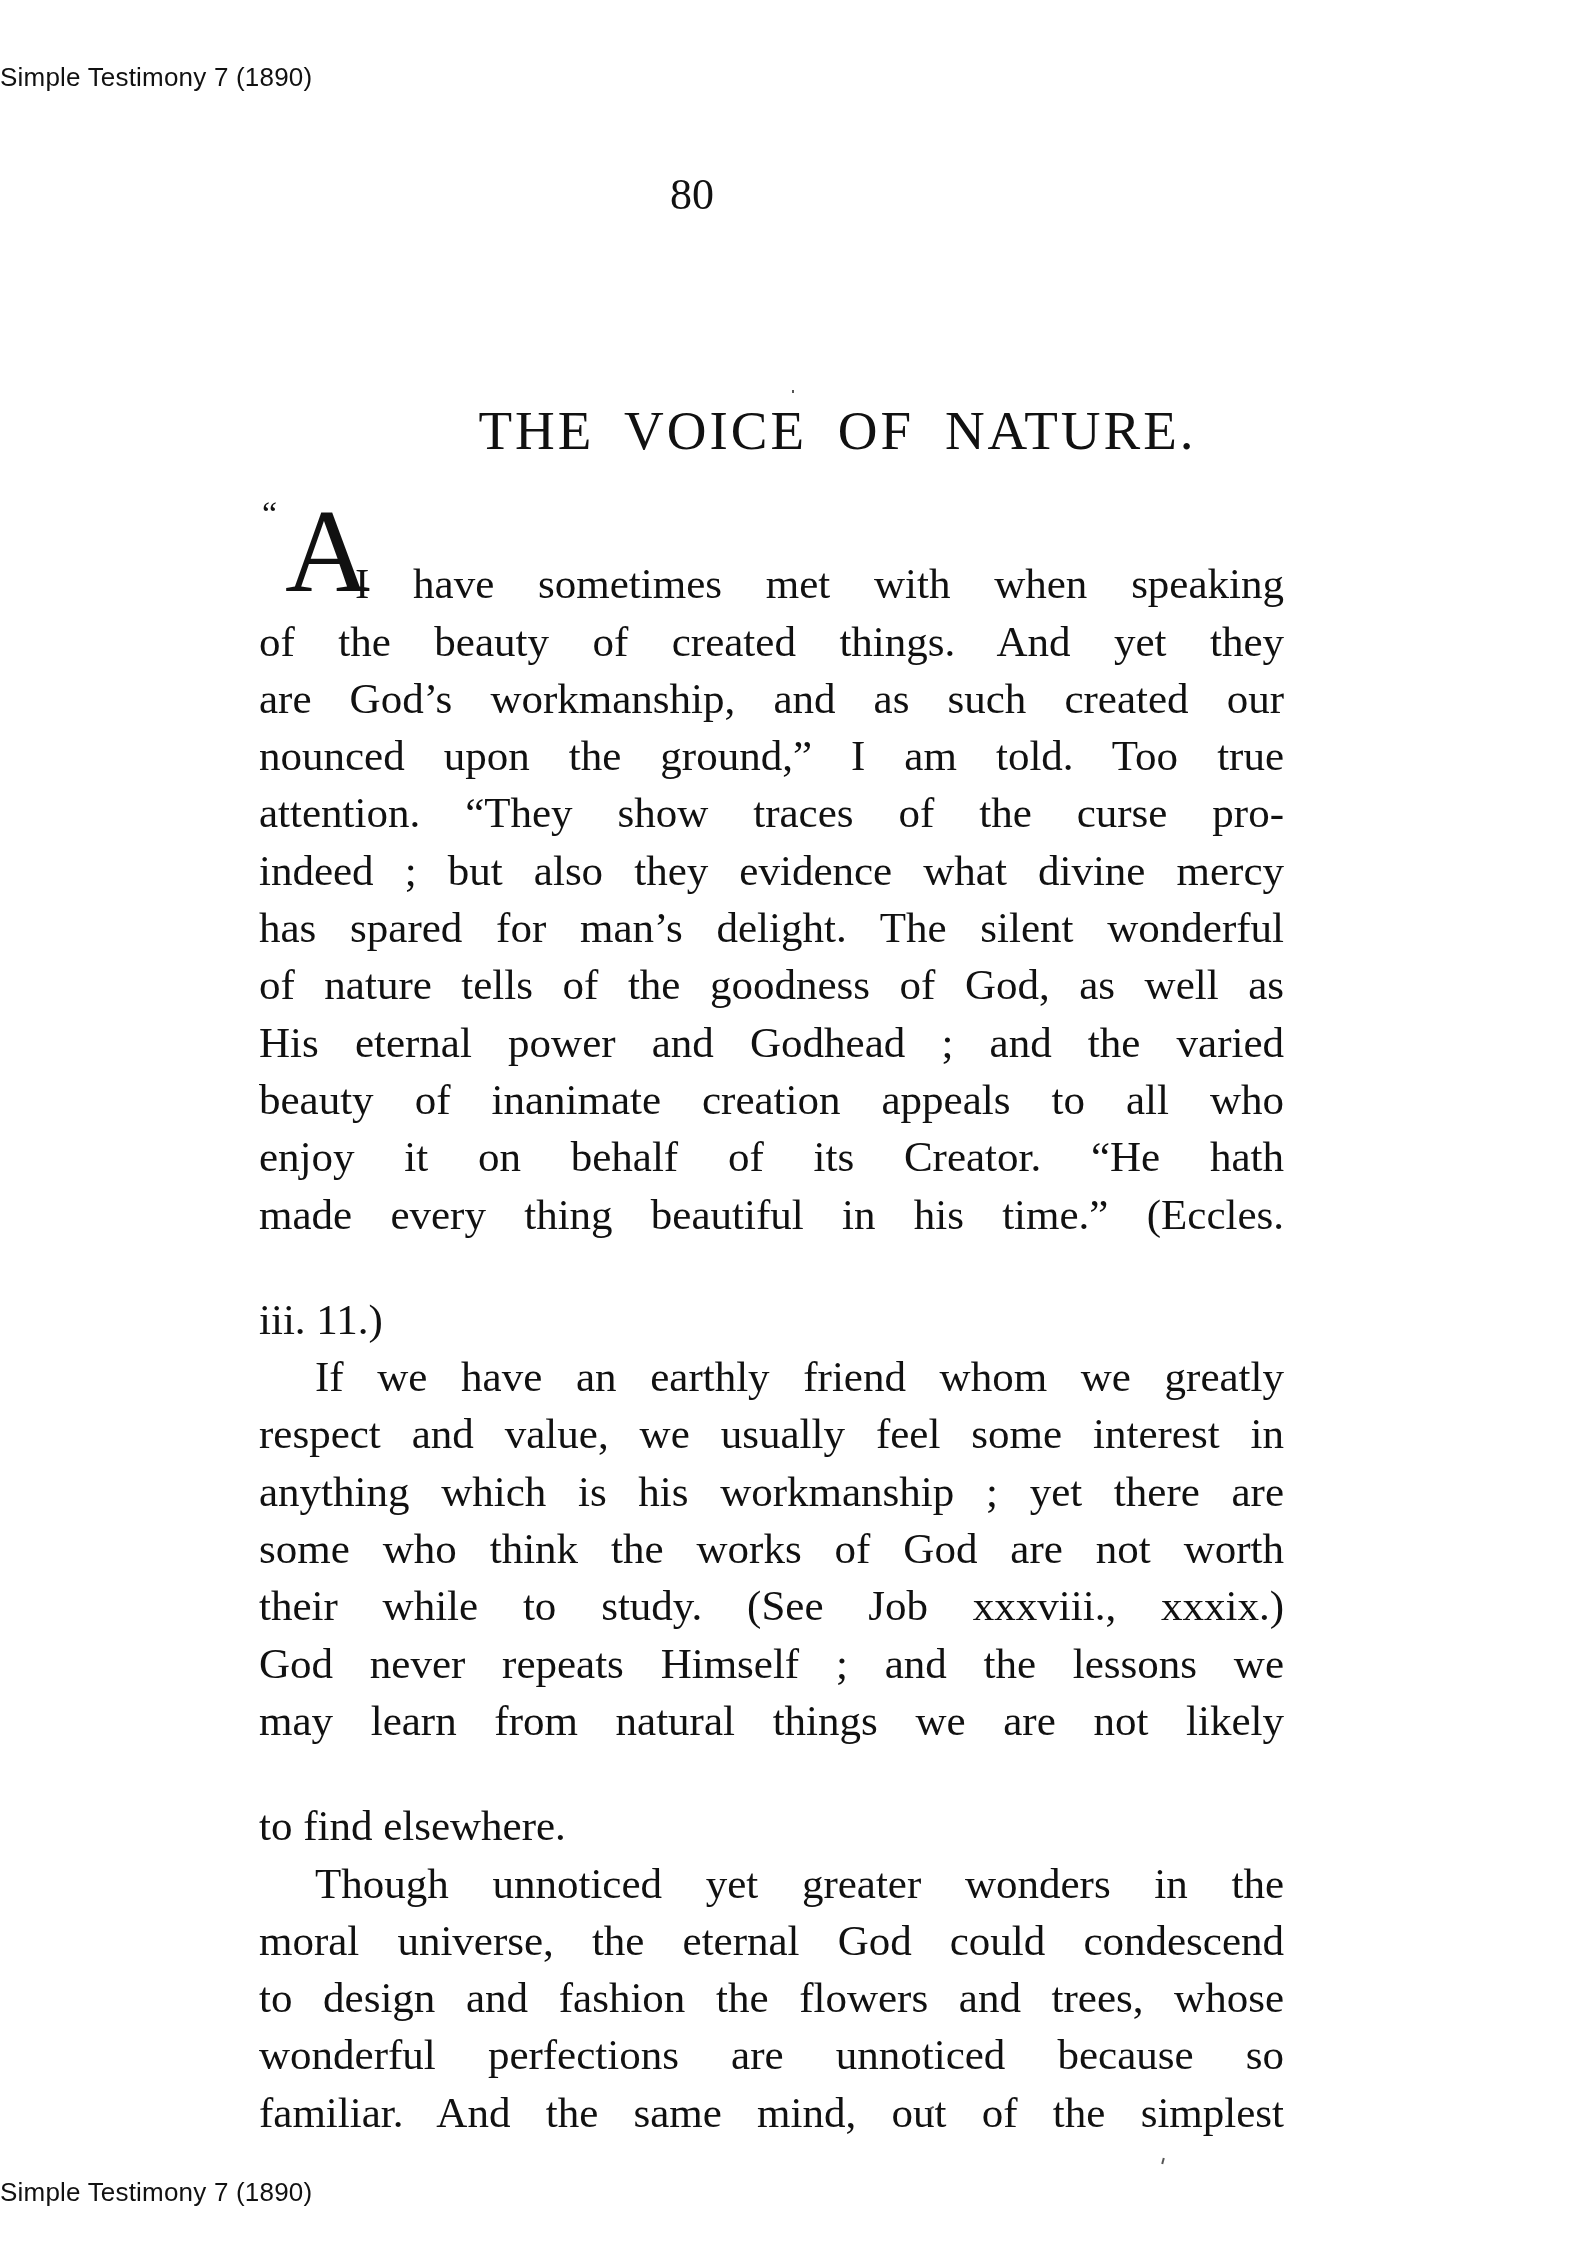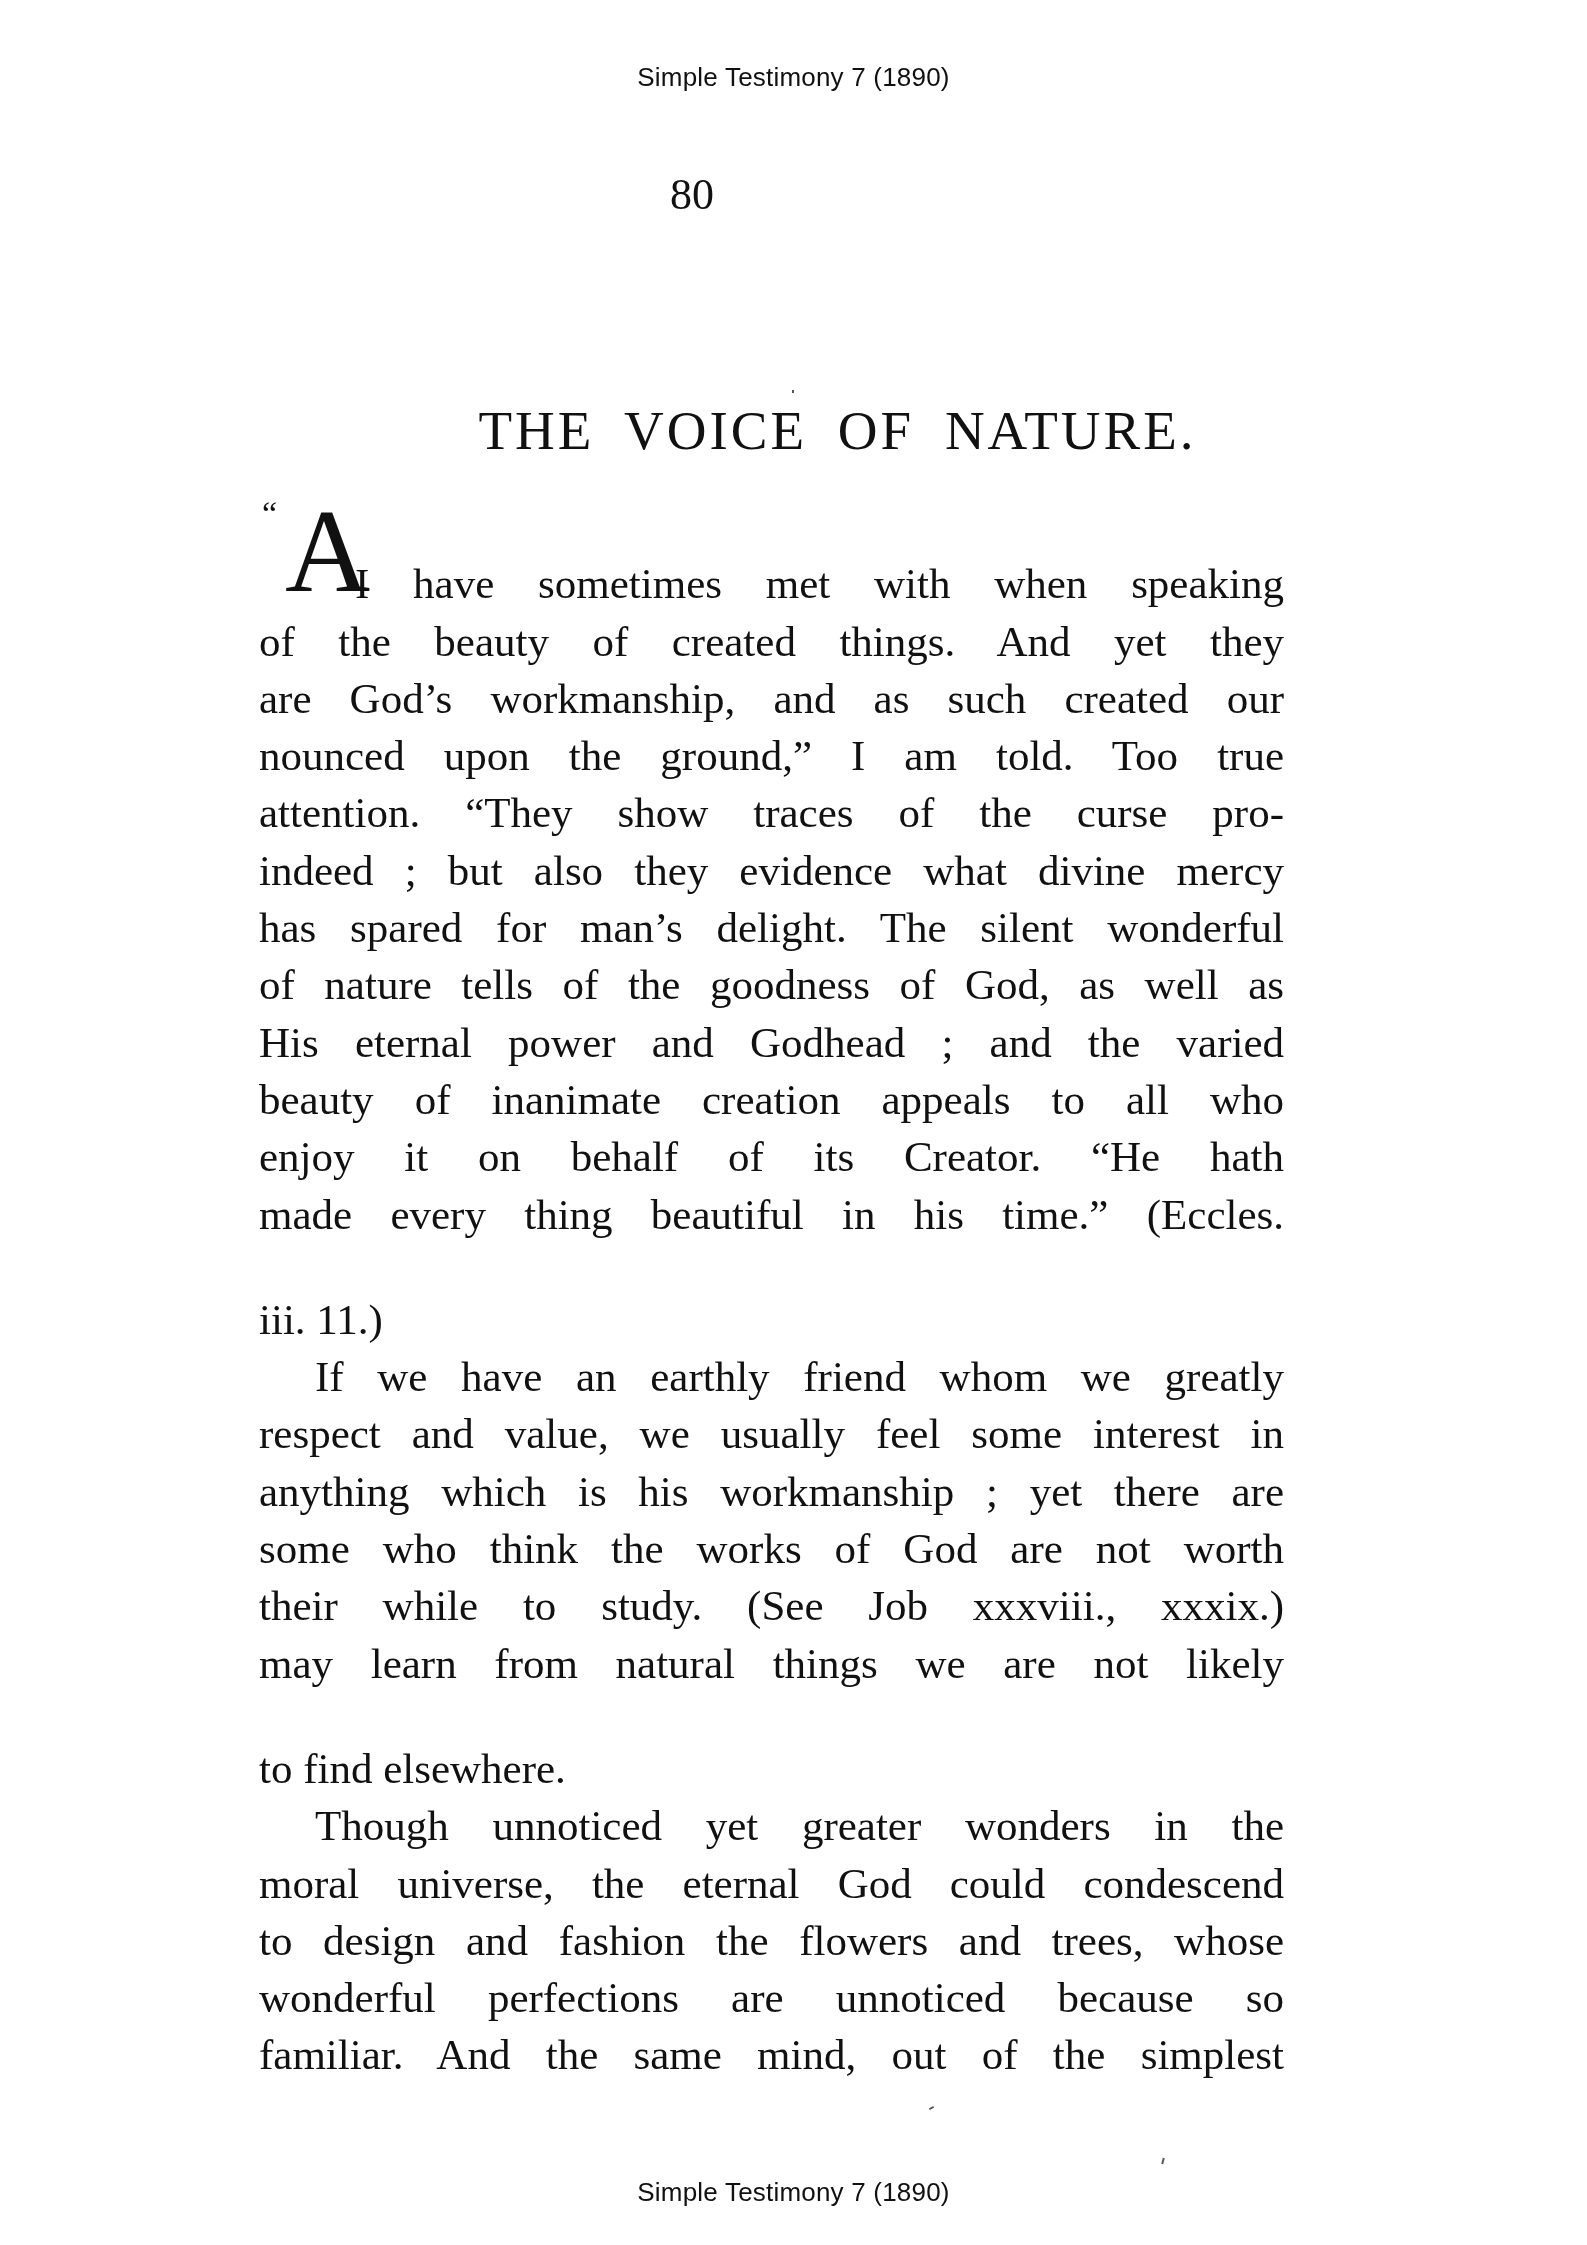--- a/index.html
+++ b/index.html
@@ -11,21 +11,21 @@
       width: 1587px;
       height: 2245px;
       position: relative;
       overflow: hidden;
       color: #111111;
     }
     .running-head {
       position: absolute;
       left: 0;
       width: 1587px;
-      text-align: center;
+      text-align: left;
       font-family: "Liberation Sans", sans-serif;
       font-size: 26px;
       line-height: 30px;
       color: #111111;
       letter-spacing: 0.2px;
     }
     .header { top: 62px; }
     .footer { top: 2177px; }
 
     .page-number {
@@ -139,20 +139,21 @@
     <span class="line">made every thing beautiful in his time.” (Eccles.</span>
     <span class="line last">iii. 11.)</span>
   </div>
 
   <div class="paragraph">
     <span class="line indent">If we have an earthly friend whom we greatly</span>
     <span class="line">respect and value, we usually feel some interest in</span>
     <span class="line">anything which is his workmanship ; yet there are</span>
     <span class="line">some who think the works of God are not worth</span>
     <span class="line">their while to study. (See Job xxxviii., xxxix.)</span>
+    <span class="line">God never repeats Himself ; and the lessons we</span>
     <span class="line">may learn from natural things we are not likely</span>
     <span class="line last">to find elsewhere.</span>
   </div>
 
   <div class="paragraph">
     <span class="line indent">Though unnoticed yet greater wonders in the</span>
     <span class="line">moral universe, the eternal God could condescend</span>
     <span class="line">to design and fashion the flowers and trees, whose</span>
     <span class="line">wonderful perfections are unnoticed because so</span>
     <span class="line">familiar.   And the same mind, out of the simplest</span>

